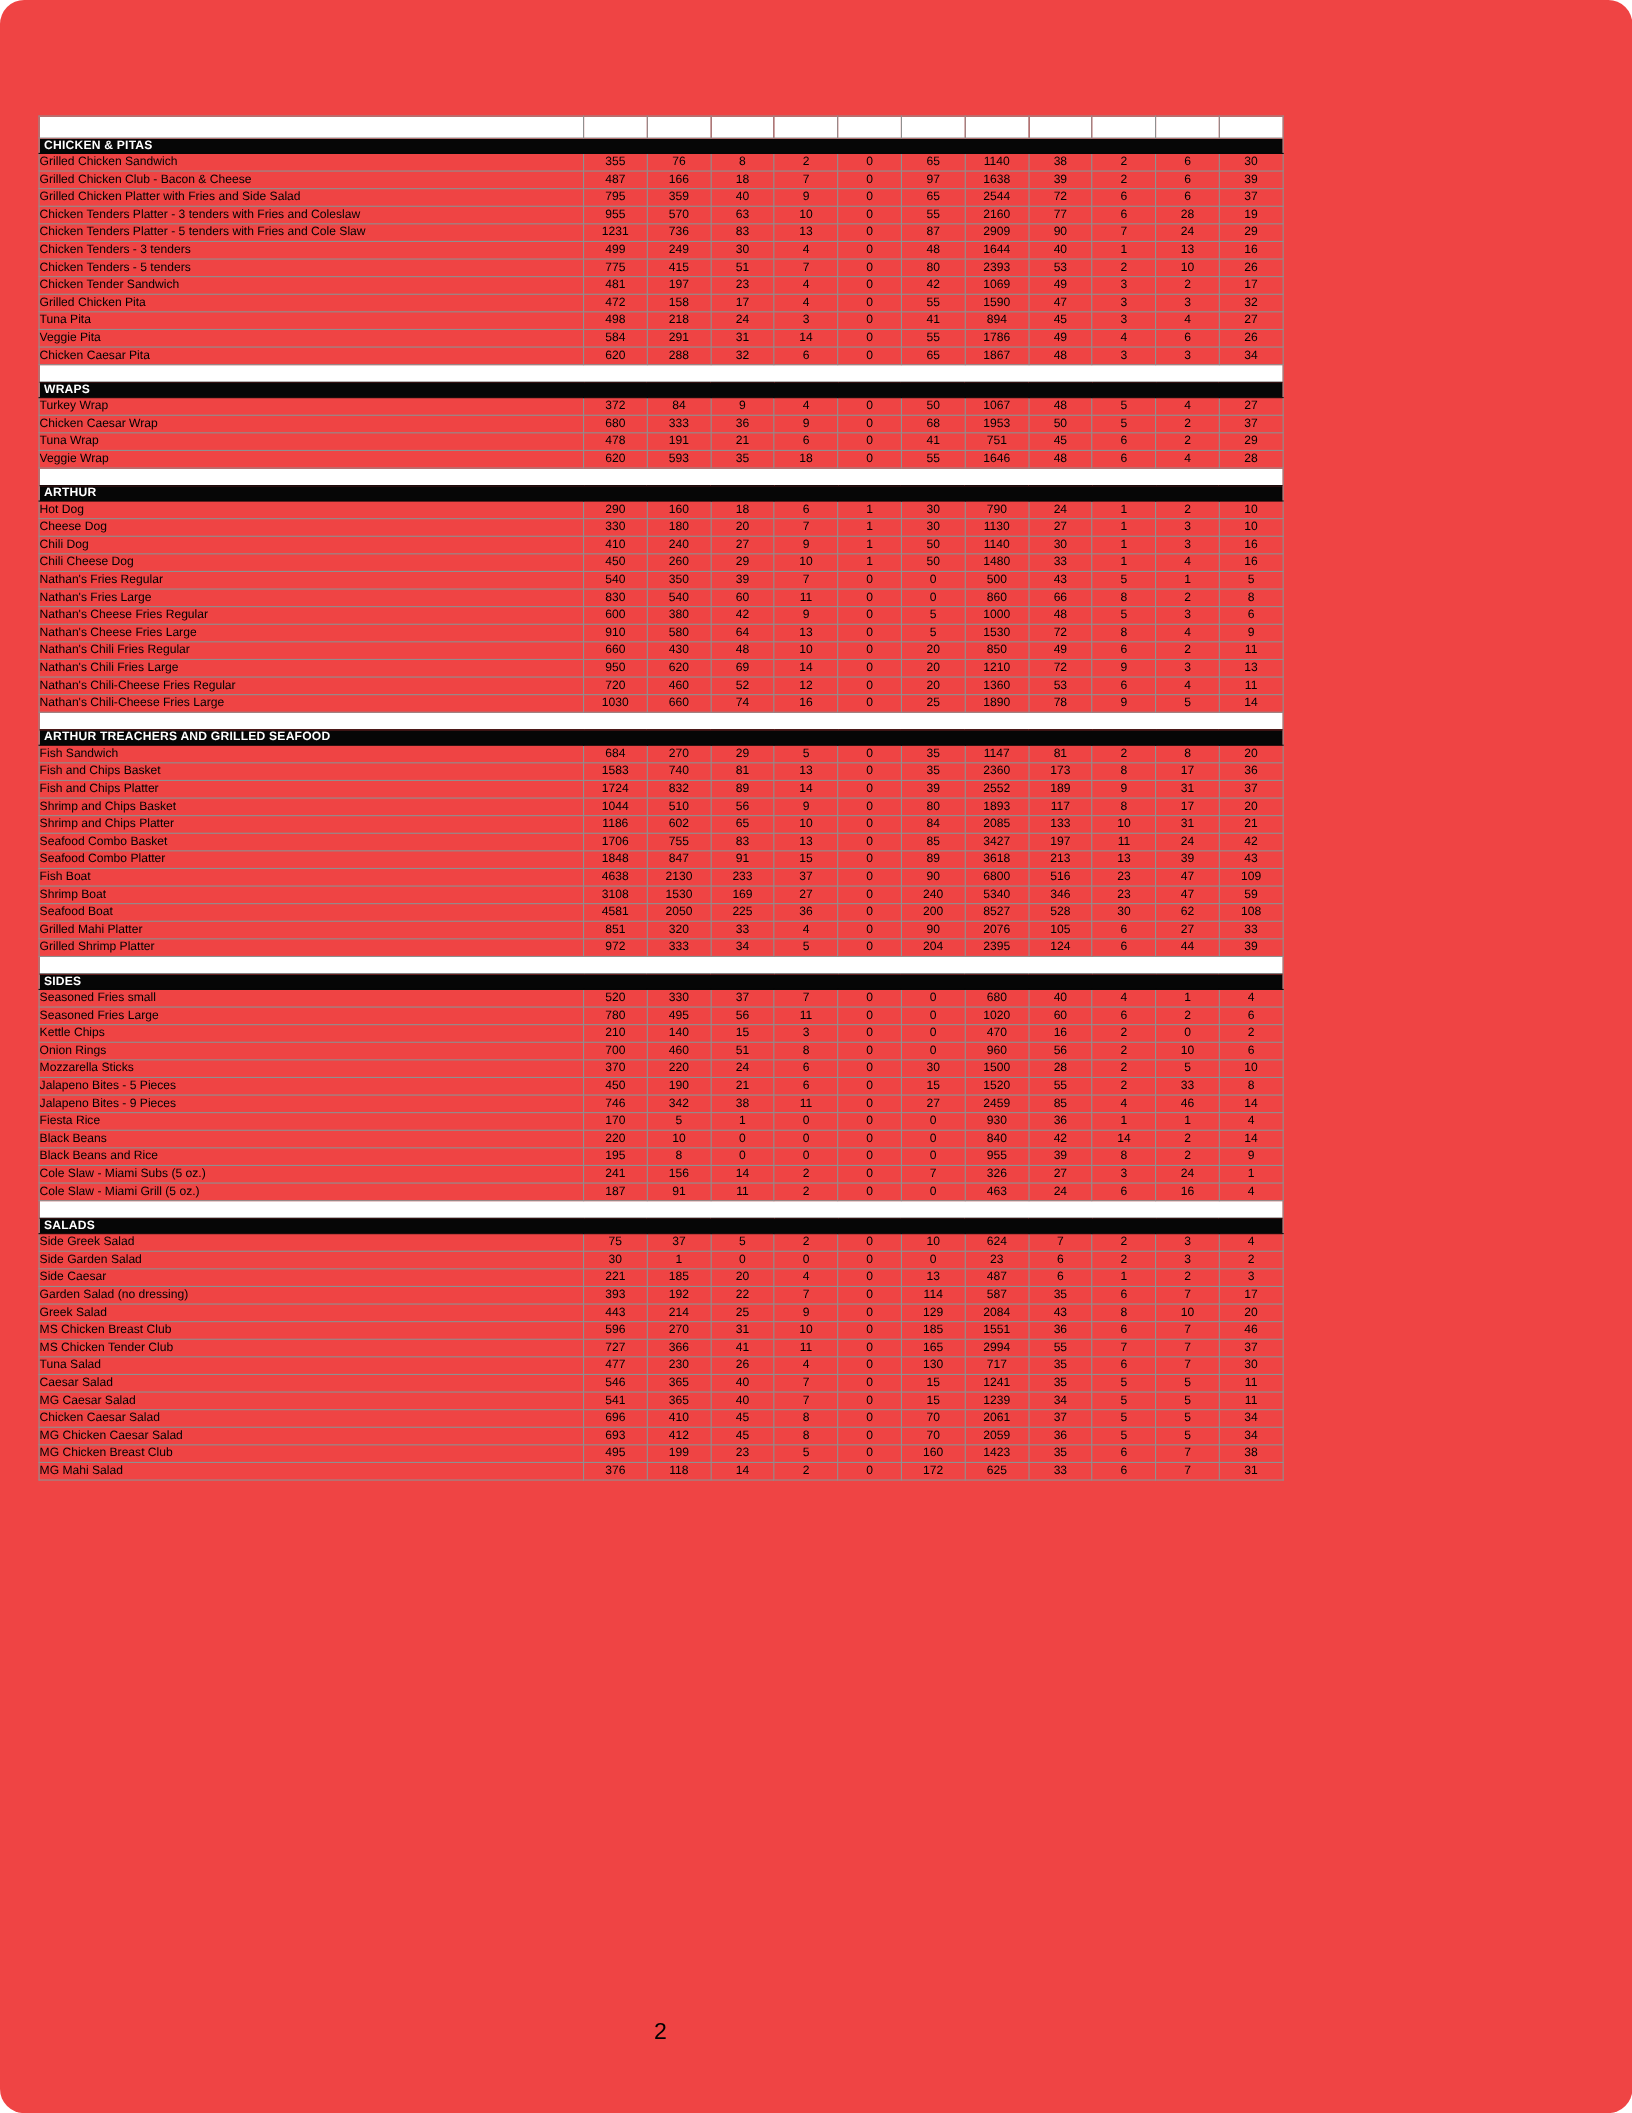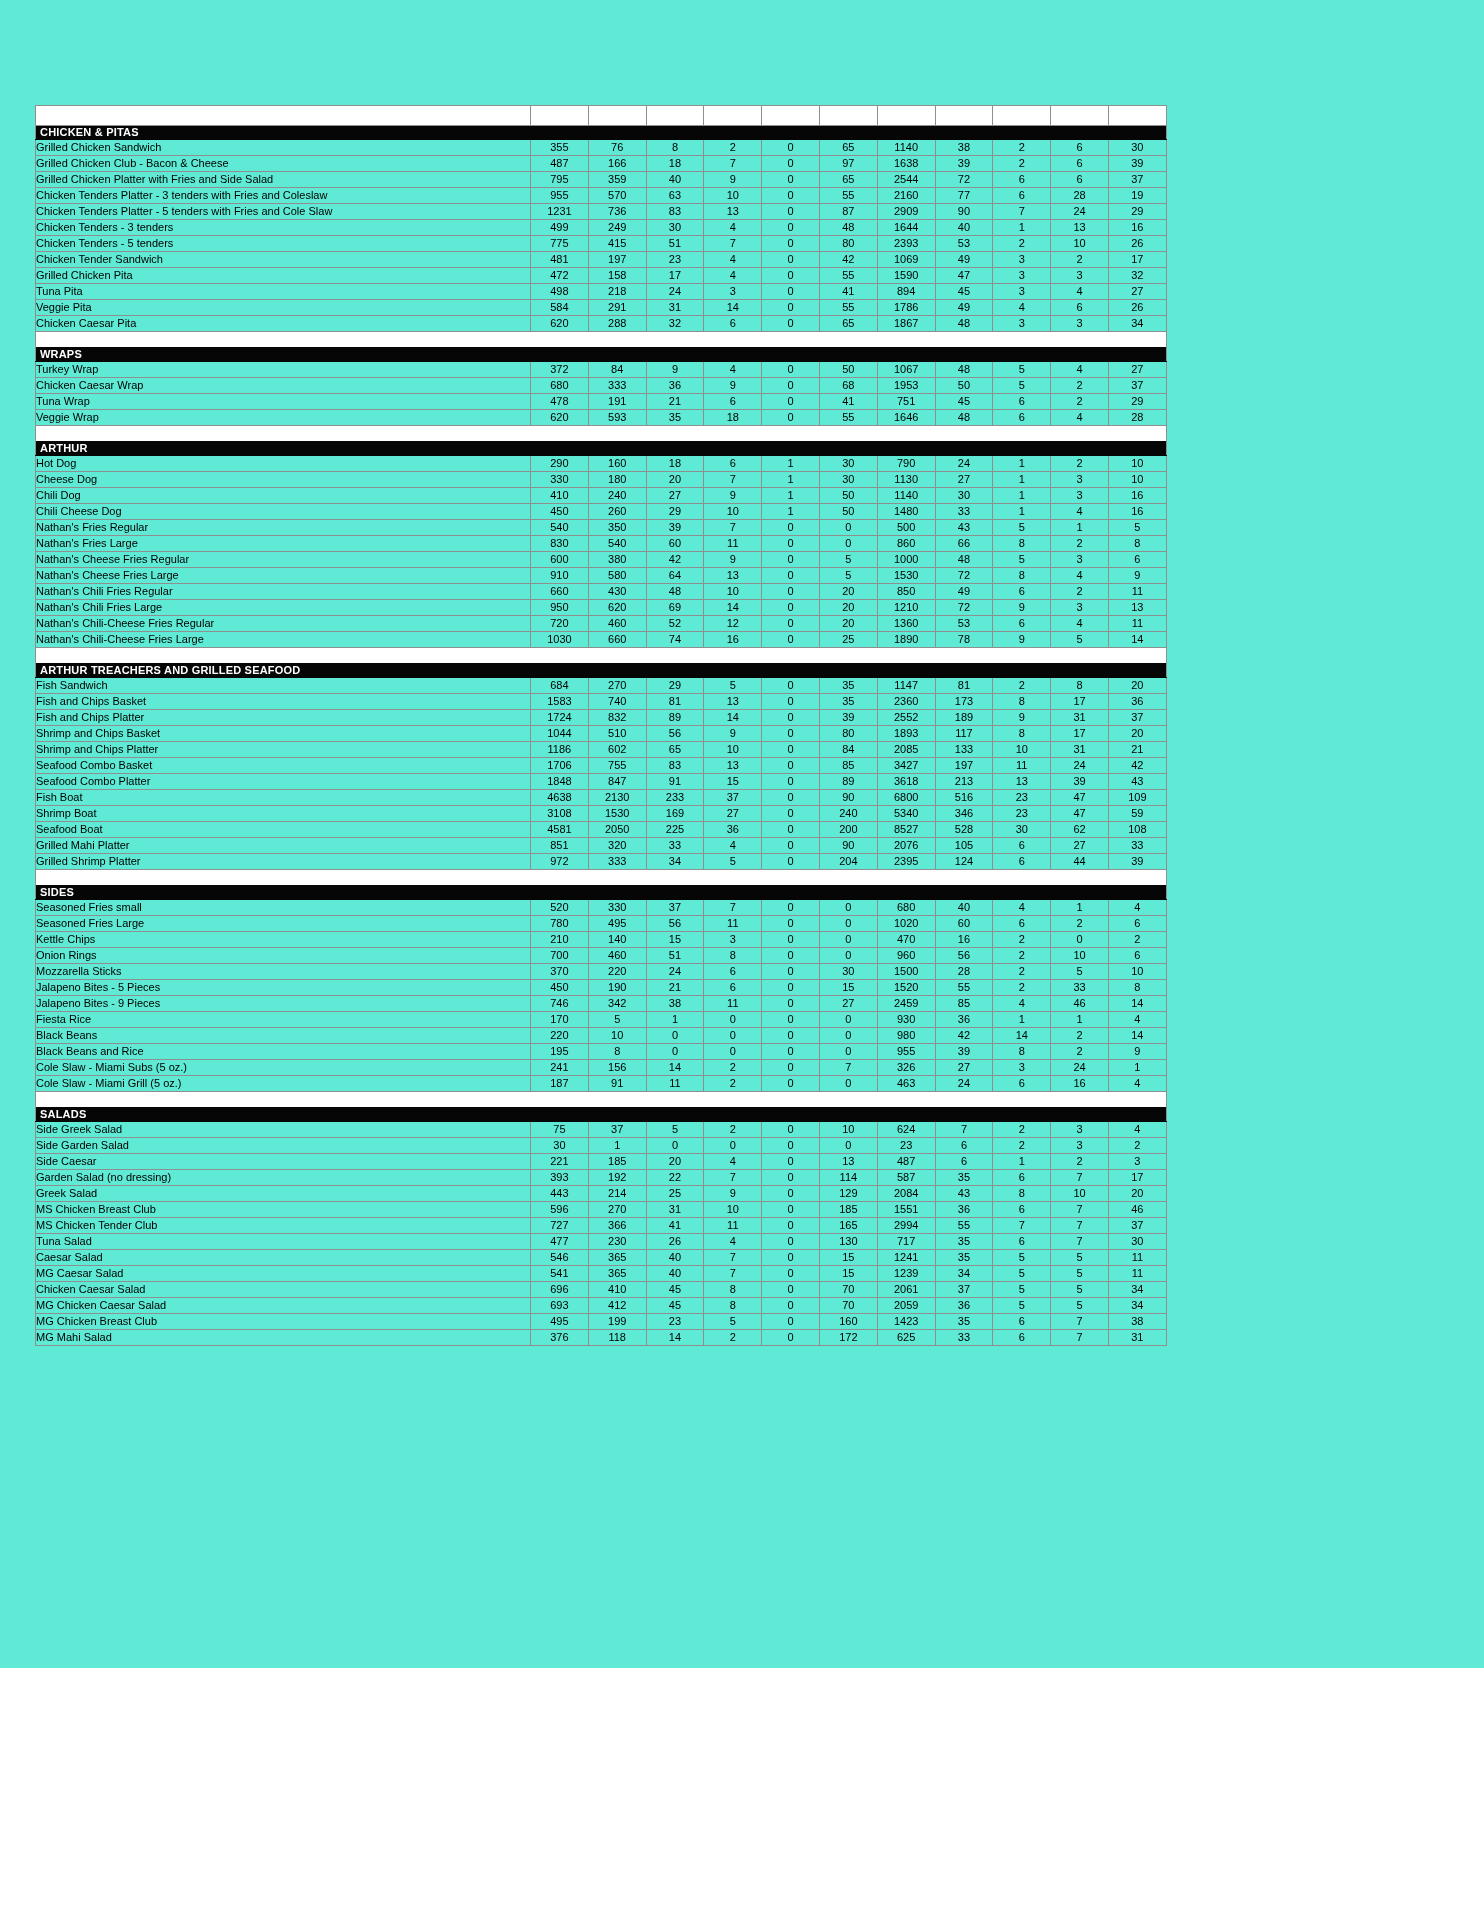--- a/index.html
+++ b/index.html
@@ -1,24 +1,25 @@
 <!DOCTYPE html>
 <html><head>
 <meta charset="utf-8">
 <style>
   * { box-sizing: border-box; }
   html, body { margin: 0; padding: 0; background: #ffffff; }
   .page {
     position: relative;
     width: 1484px;
-    height: 1668px;
-    background: #5eead4;
+    height: 1921px;
+    background: #ef4444;
     font-family: "Liberation Sans", sans-serif;
     color: #000000;
     overflow: hidden;
+    border-radius: 22px;
   }
   .table-wrap {
     position: absolute;
     left: 35px;
     top: 105px;
     width: 1131px;
   }
   table.nutrition {
     border-collapse: collapse;
     width: 100%;
@@ -794,21 +795,21 @@
             <td class="num-cell">4</td>
           </tr>
           <tr>
             <td class="name-cell">Black Beans</td>
             <td class="num-cell">220</td>
             <td class="num-cell">10</td>
             <td class="num-cell">0</td>
             <td class="num-cell">0</td>
             <td class="num-cell">0</td>
             <td class="num-cell">0</td>
-            <td class="num-cell">980</td>
+            <td class="num-cell">840</td>
             <td class="num-cell">42</td>
             <td class="num-cell">14</td>
             <td class="num-cell">2</td>
             <td class="num-cell">14</td>
           </tr>
           <tr>
             <td class="name-cell">Black Beans and Rice</td>
             <td class="num-cell">195</td>
             <td class="num-cell">8</td>
             <td class="num-cell">0</td>

